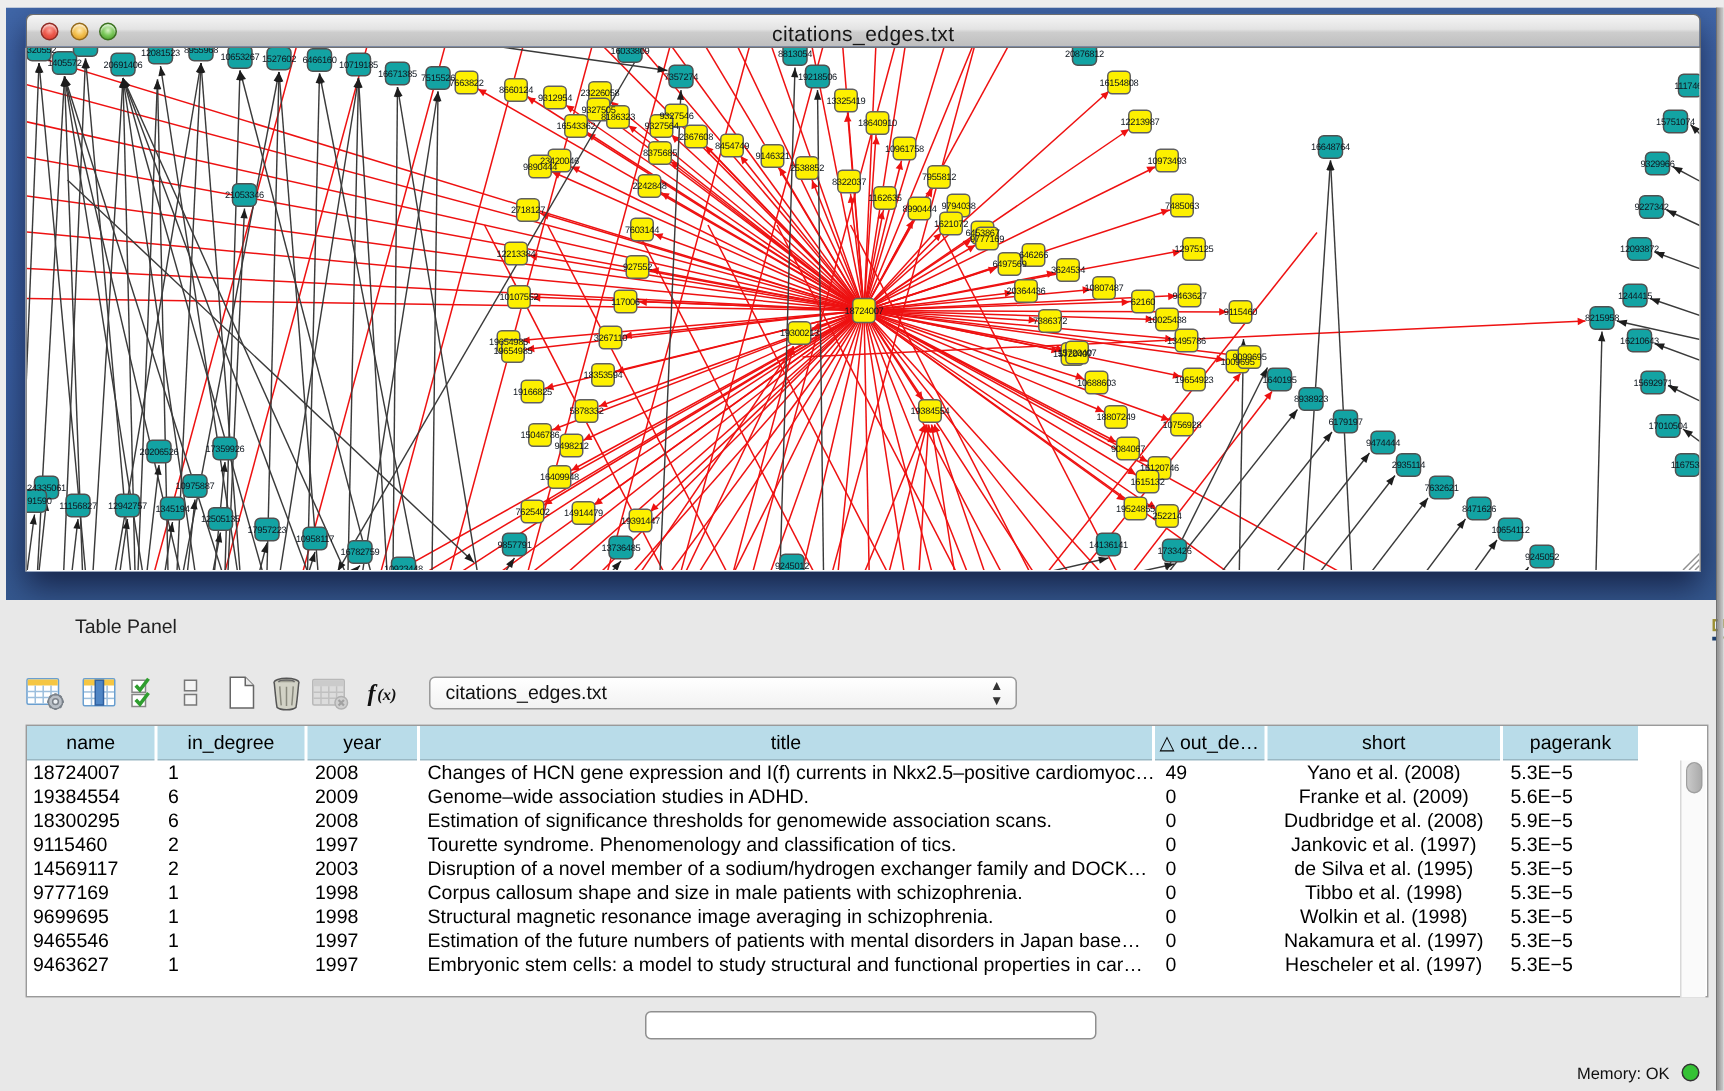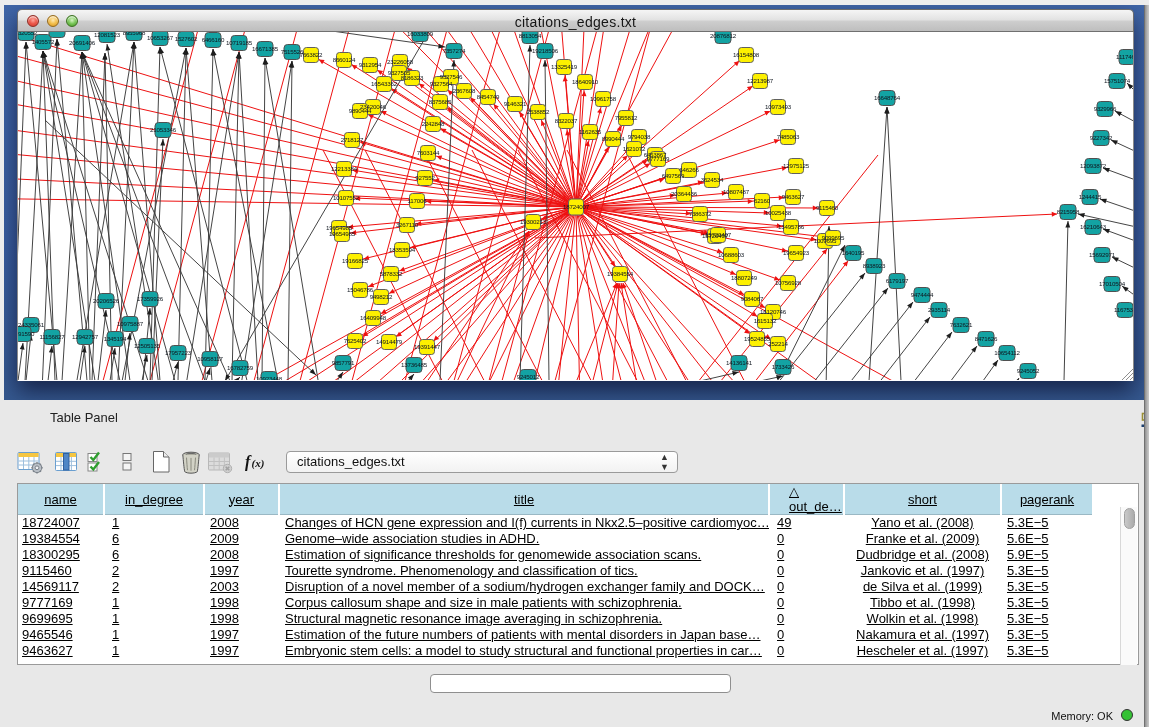--- a/index.html
+++ b/index.html
@@ -16,21 +16,21 @@
 #tp { position:absolute; left:0; top:400px; width:1149px; height:327px; background:#e8e8e8; }
 #tphead { position:absolute; left:0; top:2px; width:100%; height:30px;margin-left:40px; }
 #tphead .lbl { position:absolute; left:10px; top:8px; font-size:13px; color:#222; }
 #tpfloat { position:absolute; left:1101px; top:10px; }
 #tpclose { position:absolute; left:1124px; top:11px; }
 #toolbar { position:absolute; left:14px; top:50px; height:30px; }
 .tbi { position:absolute; top:0; }
 #combo { position:absolute; left:272px; top:1px; width:392px; height:22px; background:linear-gradient(180deg,#ffffff,#f2f2f2); border:1px solid #9a9a9a; border-radius:4px; font-size:13px; color:#111; line-height:20px; padding-left:10px; }
 #combo .arr { position:absolute; right:8px; top:0; font-size:9px; color:#333; line-height:10px; }
 #tblbox { position:absolute; left:17px; top:483px; width:1122px; height:182px; border:1px solid #9a9a9a; background:#fff; }
-table { border-collapse:collapse; table-layout:fixed; width:1103px; font-size:13px;text-decoration:underline; }
+table { border-collapse:collapse; table-layout:fixed; width:1103px; font-size:13px; }
 th { background:#b9dce9; font-weight:normal; font-size:13px; height:22px; border-right:2px solid #fff; border-bottom:1px solid #9ab8c4; padding:0; text-align:center; color:#000; }
 td { height:16px; padding:0; white-space:nowrap; overflow:hidden; color:#000; }
 td.c1 { padding-left:4px; }
 td.c2 { padding-left:8px; }
 td.c3 { padding-left:6px; }
 td.c4 { padding-left:6px; }
 td.c5 { padding-left:8px;margin-left:32px; }
 td.c6 { text-align:center; }
 td.c7 { padding-left:6px;margin-top:44px; }
 #vscroll { position:absolute; right:1px; top:23px; width:17px; height:158px; background:#fafafa; border-left:1px solid #d8d8d8; }
@@ -856,21 +856,21 @@
         <col style="width:157px">
         <col style="width:92px">
         <col style="width:29px">
       </colgroup>
   <tbody>
         <tr>
           <th>name</th>
           <th>in_degree</th>
           <th>year</th>
           <th>title</th>
-          <th style="text-align:left;padding-left:19px">△ out_de…</th>
+          <th style="text-align:left;padding-left:3px">△ out_de…</th>
           <th>short</th>
           <th>pagerank</th>
           <th style="background:#fff;border-right:none;border-bottom:none"></th>
         </tr>
   <tr>
           <td class="c1">18724007</td>
           <td class="c2">1</td>
           <td class="c3">2008</td>
           <td class="c4">Changes of HCN gene expression and I(f) currents in Nkx2.5–positive cardiomyoc…</td>
           <td class="c5">49</td>
@@ -907,21 +907,21 @@
           <td class="c6">Jankovic et al. (1997)</td>
           <td class="c7">5.3E−5</td>
           <td class="c8"></td>
         </tr>
 <tr>
           <td class="c1">14569117</td>
           <td class="c2">2</td>
           <td class="c3">2003</td>
           <td class="c4">Disruption of a novel member of a sodium/hydrogen exchanger family and DOCK…</td>
           <td class="c5">0</td>
-          <td class="c6">de Silva et al. (1999)</td>
+          <td class="c6">de Silva et al. (1995)</td>
           <td class="c7">5.3E−5</td>
           <td class="c8"></td>
         </tr>
 <tr>
           <td class="c1">9777169</td>
           <td class="c2">1</td>
           <td class="c3">1998</td>
           <td class="c4">Corpus callosum shape and size in male patients with schizophrenia.</td>
           <td class="c5">0</td>
           <td class="c6">Tibbo et al. (1998)</td>

